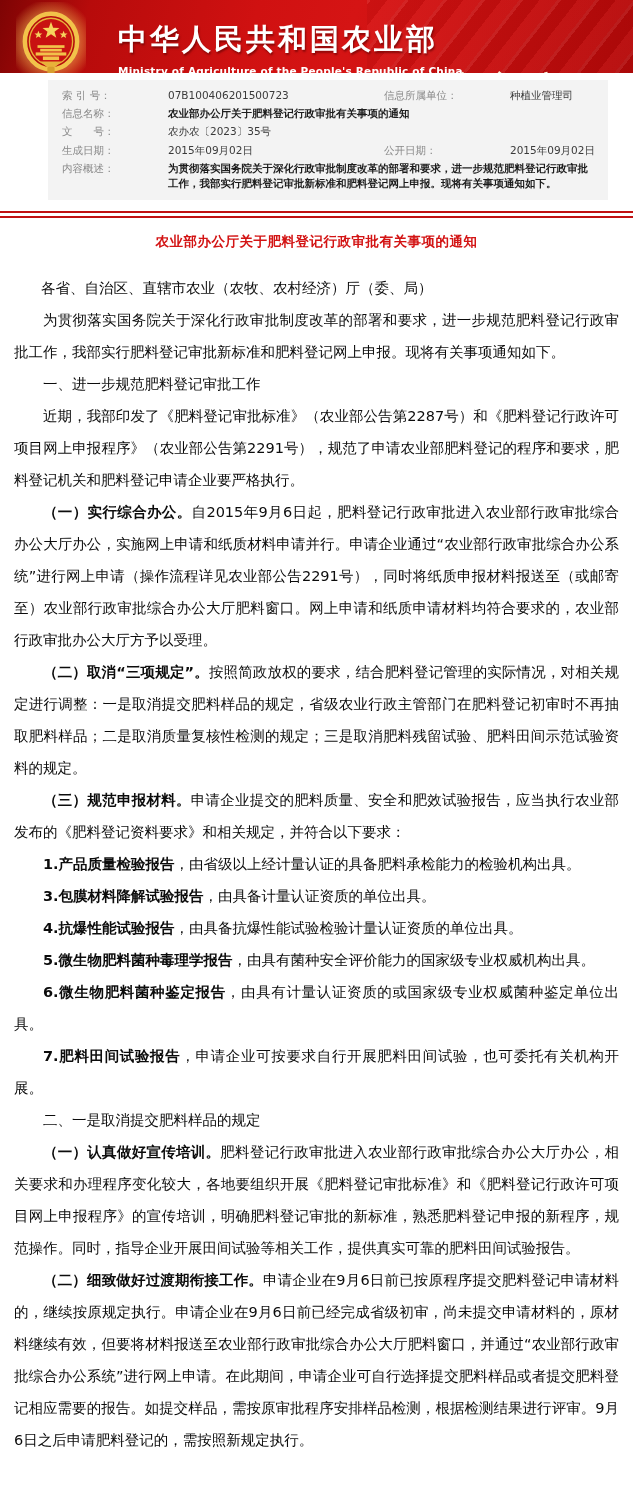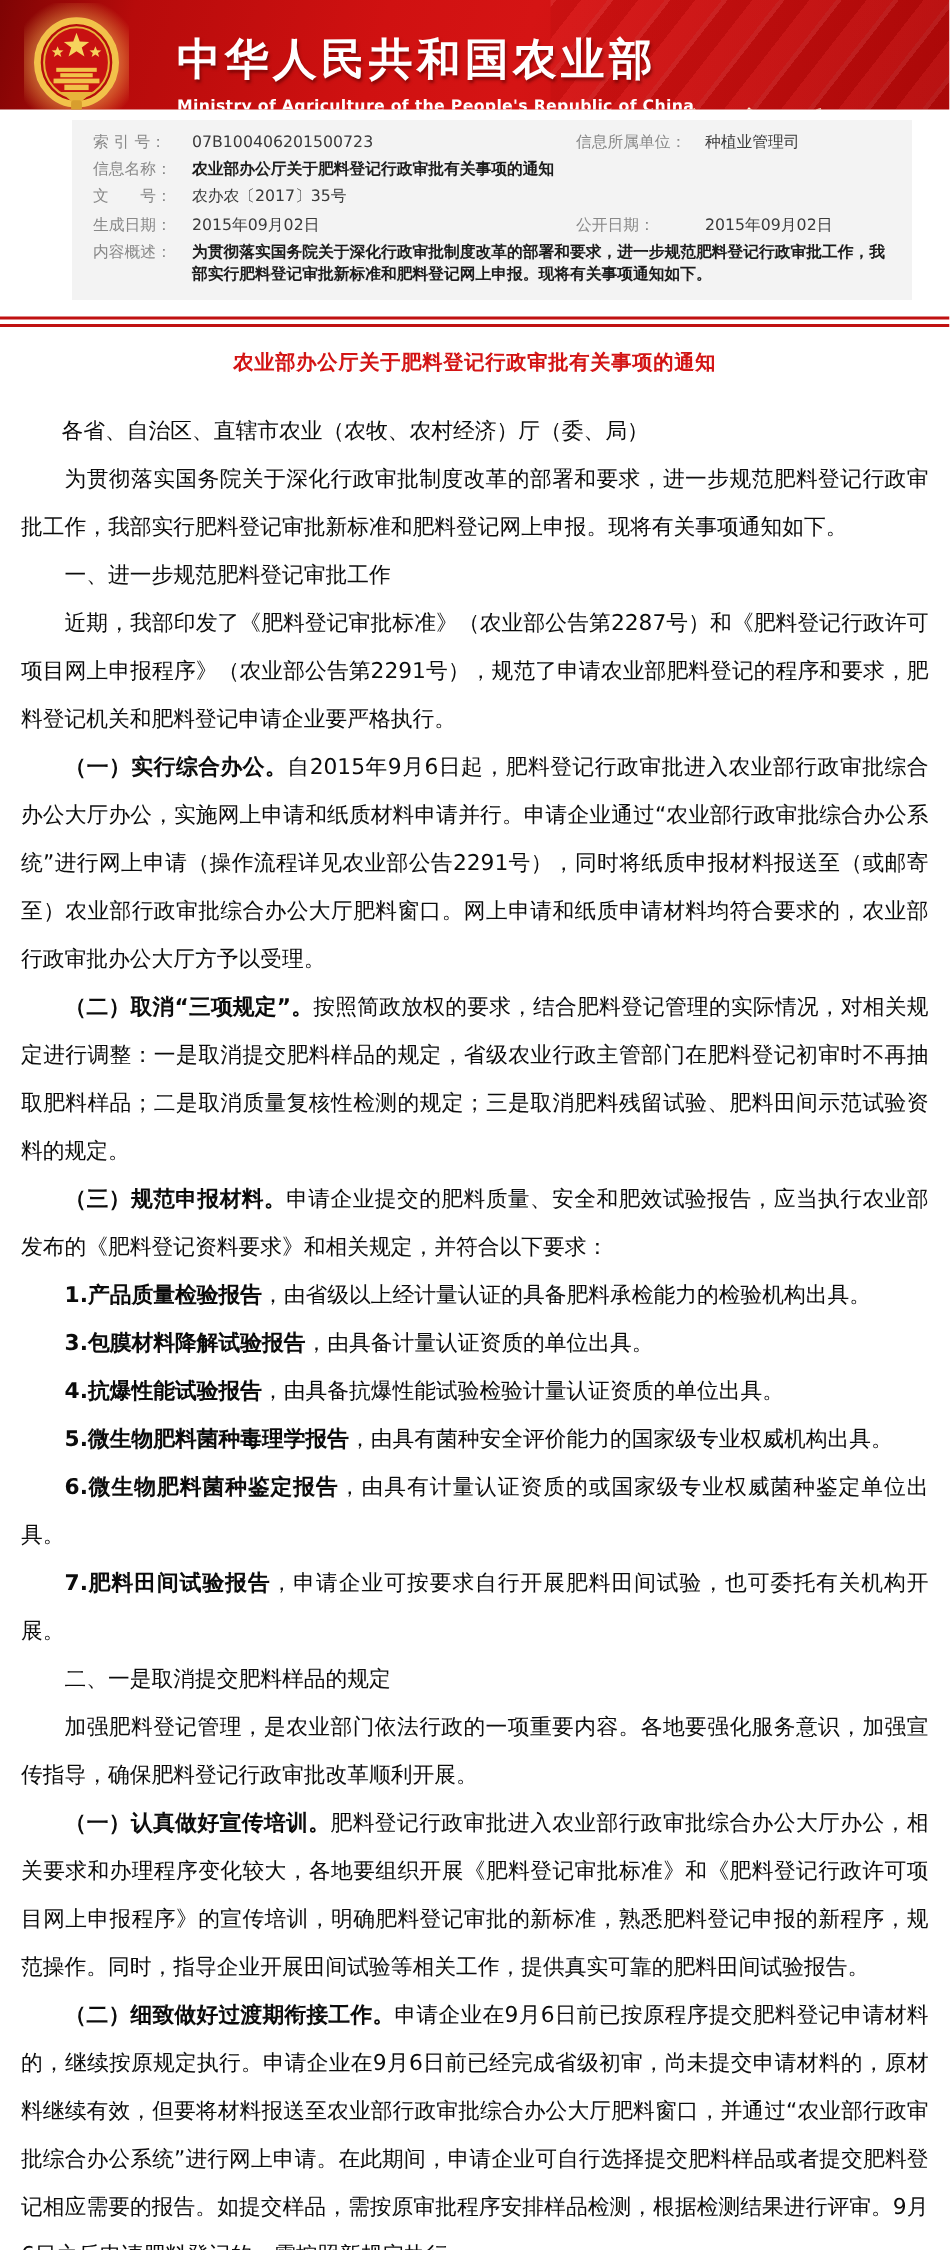--- a/index.html
+++ b/index.html
@@ -31,21 +31,21 @@
   }
 
   
   .meta{
     margin:7px 25px 0 48px; background:#f3f3f3; padding:8px 10px 9px 14px;
     font-size:10.5px; color:#444;
     display:grid; grid-template-columns:62px 252px 82px 1fr;
     row-gap:3px; column-gap:4px; align-items:start; line-height:1.45;
   }
   .meta .lbl{ color:#888; white-space:nowrap; }
-  .meta .val{ color:#3a3a3a; }
+  .meta .val{ color:#3a3a3a;margin-left:40px; }
   .meta .strong{ font-weight:bold; color:#1c1c1c; }
   .span3{ grid-column:2 / 5; }
 
   
   .double-rule{ margin-top:11px; height:7px; border-top:2px solid #c01111; border-bottom:2px solid #c01111; }
 
   
   .doc-title{ margin-top:15px; text-align:center; color:#d31414; font-weight:bold; font-size:13.5px; letter-spacing:.5px; }
   .article{ margin:21px 14px 0 14px; font-size:14.5px; color:#0c0c0c; }
   .para{ text-align:justify; text-indent:2em; line-height:32px; }
@@ -82,21 +82,21 @@
 <div class="meta">
   <div class="lbl">索 引 号：</div>
   <div class="val">07B100406201500723</div>
   <div class="lbl">信息所属单位：</div>
   <div class="val">种植业管理司</div>
 
   <div class="lbl">信息名称：</div>
   <div class="val strong span3">农业部办公厅关于肥料登记行政审批有关事项的通知</div>
 
   <div class="lbl">文　　号：</div>
-  <div class="val span3">农办农〔2017〕35号</div>
+  <div class="val span3">农办农〔2023〕35号</div>
 
   <div class="lbl">生成日期：</div>
   <div class="val">2015年09月02日</div>
   <div class="lbl">公开日期：</div>
   <div class="val">2015年09月02日</div>
 
   <div class="lbl">内容概述：</div>
   <div class="val strong span3">为贯彻落实国务院关于深化行政审批制度改革的部署和要求，进一步规范肥料登记行政审批工作，我部实行肥料登记审批新标准和肥料登记网上申报。现将有关事项通知如下。</div>
 </div>
 
@@ -112,16 +112,15 @@
     <p class="para"><b>（一）实行综合办公。</b><span>自2015年9月6日起，肥料登记行政审批进入农业部行政审批综合办公大厅办公，实施网上申请和纸质材料申请并行。申请企业通过“农业部行政审批综合办公系统”进行网上申请（操作流程详见农业部公告2291号），同时将纸质申报材料报送至（或邮寄至）农业部行政审批综合办公大厅肥料窗口。网上申请和纸质申请材料均符合要求的，农业部行政审批办公大厅方予以受理。</span></p>
     <p class="para"><b>（二）取消“三项规定”。</b><span>按照简政放权的要求，结合肥料登记管理的实际情况，对相关规定进行调整：一是取消提交肥料样品的规定，省级农业行政主管部门在肥料登记初审时不再抽取肥料样品；二是取消质量复核性检测的规定；三是取消肥料残留试验、肥料田间示范试验资料的规定。</span></p>
     <p class="para"><b>（三）规范申报材料。</b><span>申请企业提交的肥料质量、安全和肥效试验报告，应当执行农业部发布的《肥料登记资料要求》和相关规定，并符合以下要求：</span></p>
     <p class="para"><b>1.产品质量检验报告</b><span>，由省级以上经计量认证的具备肥料承检能力的检验机构出具。</span></p>
     <p class="para"><b>3.包膜材料降解试验报告</b><span>，由具备计量认证资质的单位出具。</span></p>
     <p class="para"><b>4.抗爆性能试验报告</b><span>，由具备抗爆性能试验检验计量认证资质的单位出具。</span></p>
     <p class="para"><b>5.微生物肥料菌种毒理学报告</b><span>，由具有菌种安全评价能力的国家级专业权威机构出具。</span></p>
     <p class="para"><b>6.微生物肥料菌种鉴定报告</b><span>，由具有计量认证资质的或国家级专业权威菌种鉴定单位出具。</span></p>
     <p class="para"><b>7.肥料田间试验报告</b><span>，申请企业可按要求自行开展肥料田间试验，也可委托有关机构开展。</span></p>
     <p class="para"><span>二、一是取消提交肥料样品的规定</span></p>
-    <p class="para"><span>加强肥料登记管理，是农业部门依法行政的一项重要内容。各地要强化服务意识，加强宣传指导，确保肥料登记行政审批改革顺利开展。</span></p>
     <p class="para"><b>（一）认真做好宣传培训。</b><span>肥料登记行政审批进入农业部行政审批综合办公大厅办公，相关要求和办理程序变化较大，各地要组织开展《肥料登记审批标准》和《肥料登记行政许可项目网上申报程序》的宣传培训，明确肥料登记审批的新标准，熟悉肥料登记申报的新程序，规范操作。同时，指导企业开展田间试验等相关工作，提供真实可靠的肥料田间试验报告。</span></p>
     <p class="para"><b>（二）细致做好过渡期衔接工作。</b><span>申请企业在9月6日前已按原程序提交肥料登记申请材料的，继续按原规定执行。申请企业在9月6日前已经完成省级初审，尚未提交申请材料的，原材料继续有效，但要将材料报送至农业部行政审批综合办公大厅肥料窗口，并通过“农业部行政审批综合办公系统”进行网上申请。在此期间，申请企业可自行选择提交肥料样品或者提交肥料登记相应需要的报告。如提交样品，需按原审批程序安排样品检测，根据检测结果进行评审。9月6日之后申请肥料登记的，需按照新规定执行。</span></p>
   </div>
 
 </body></html>

